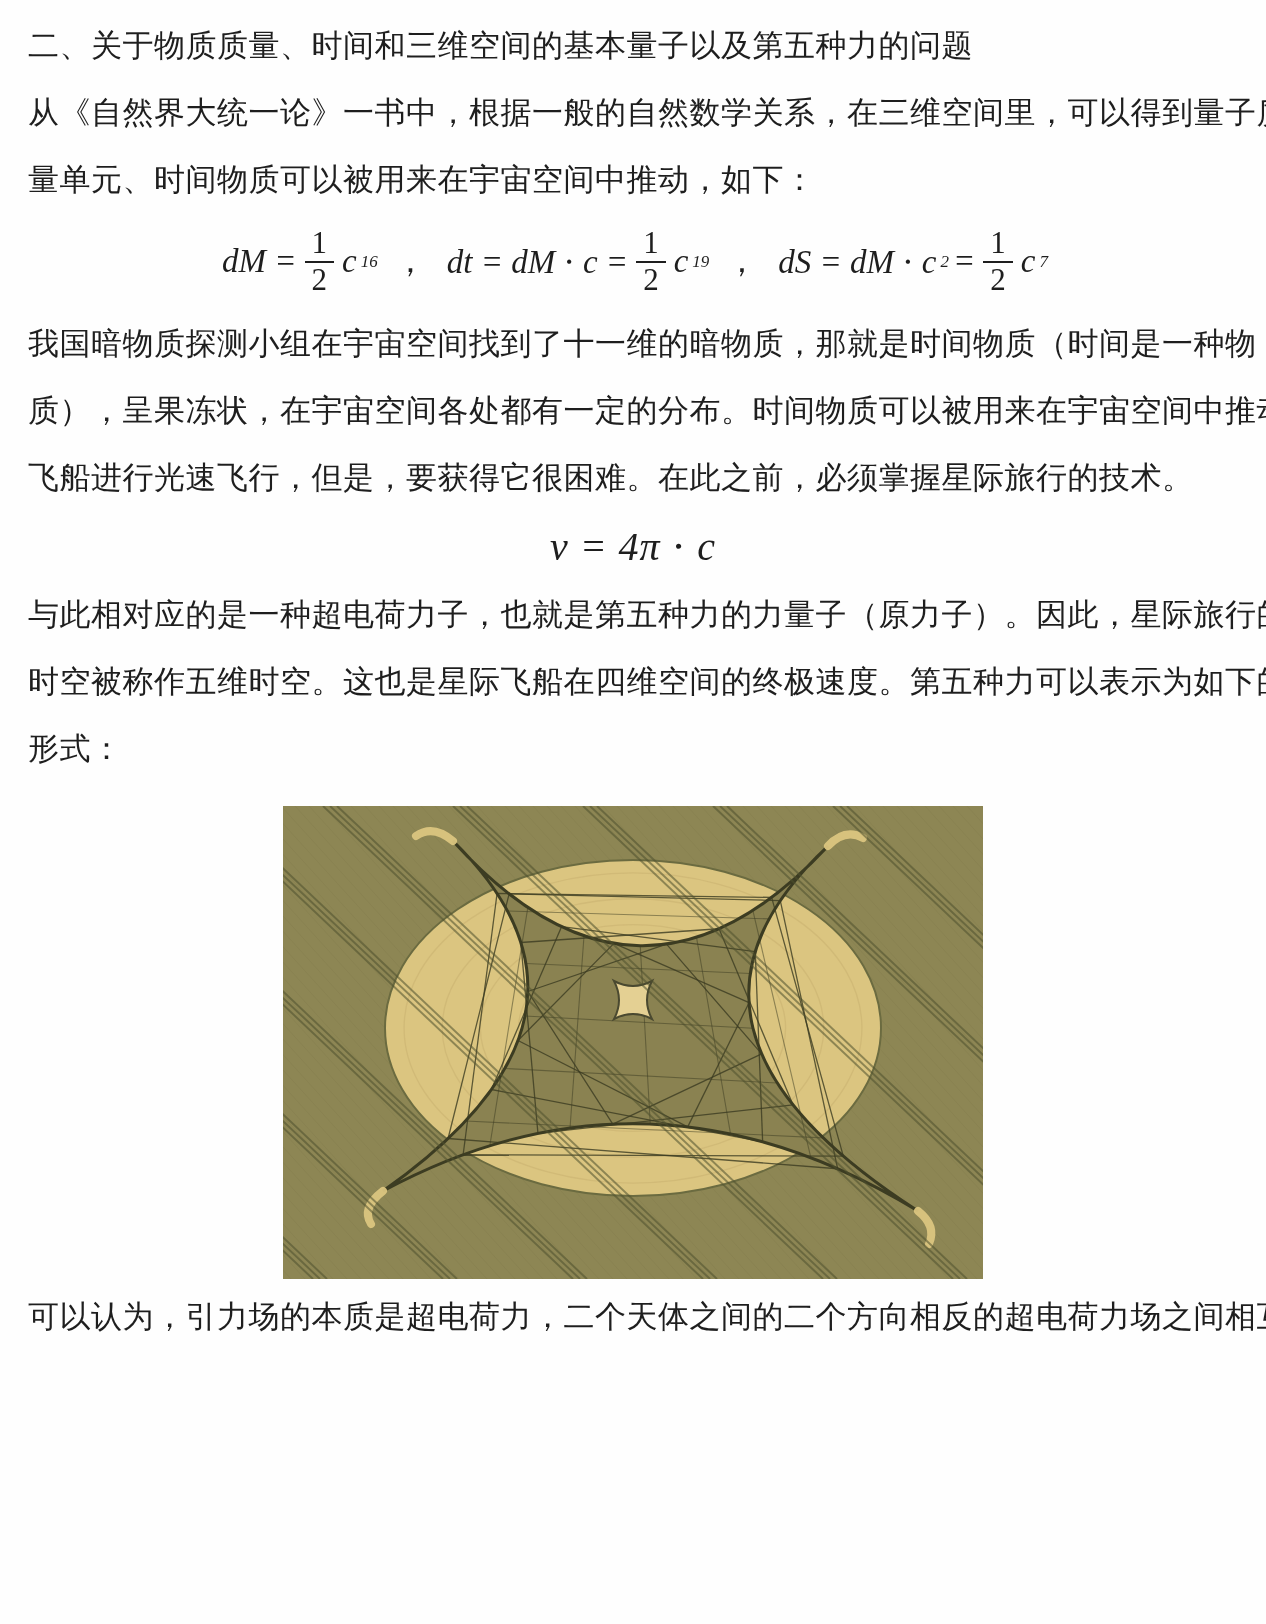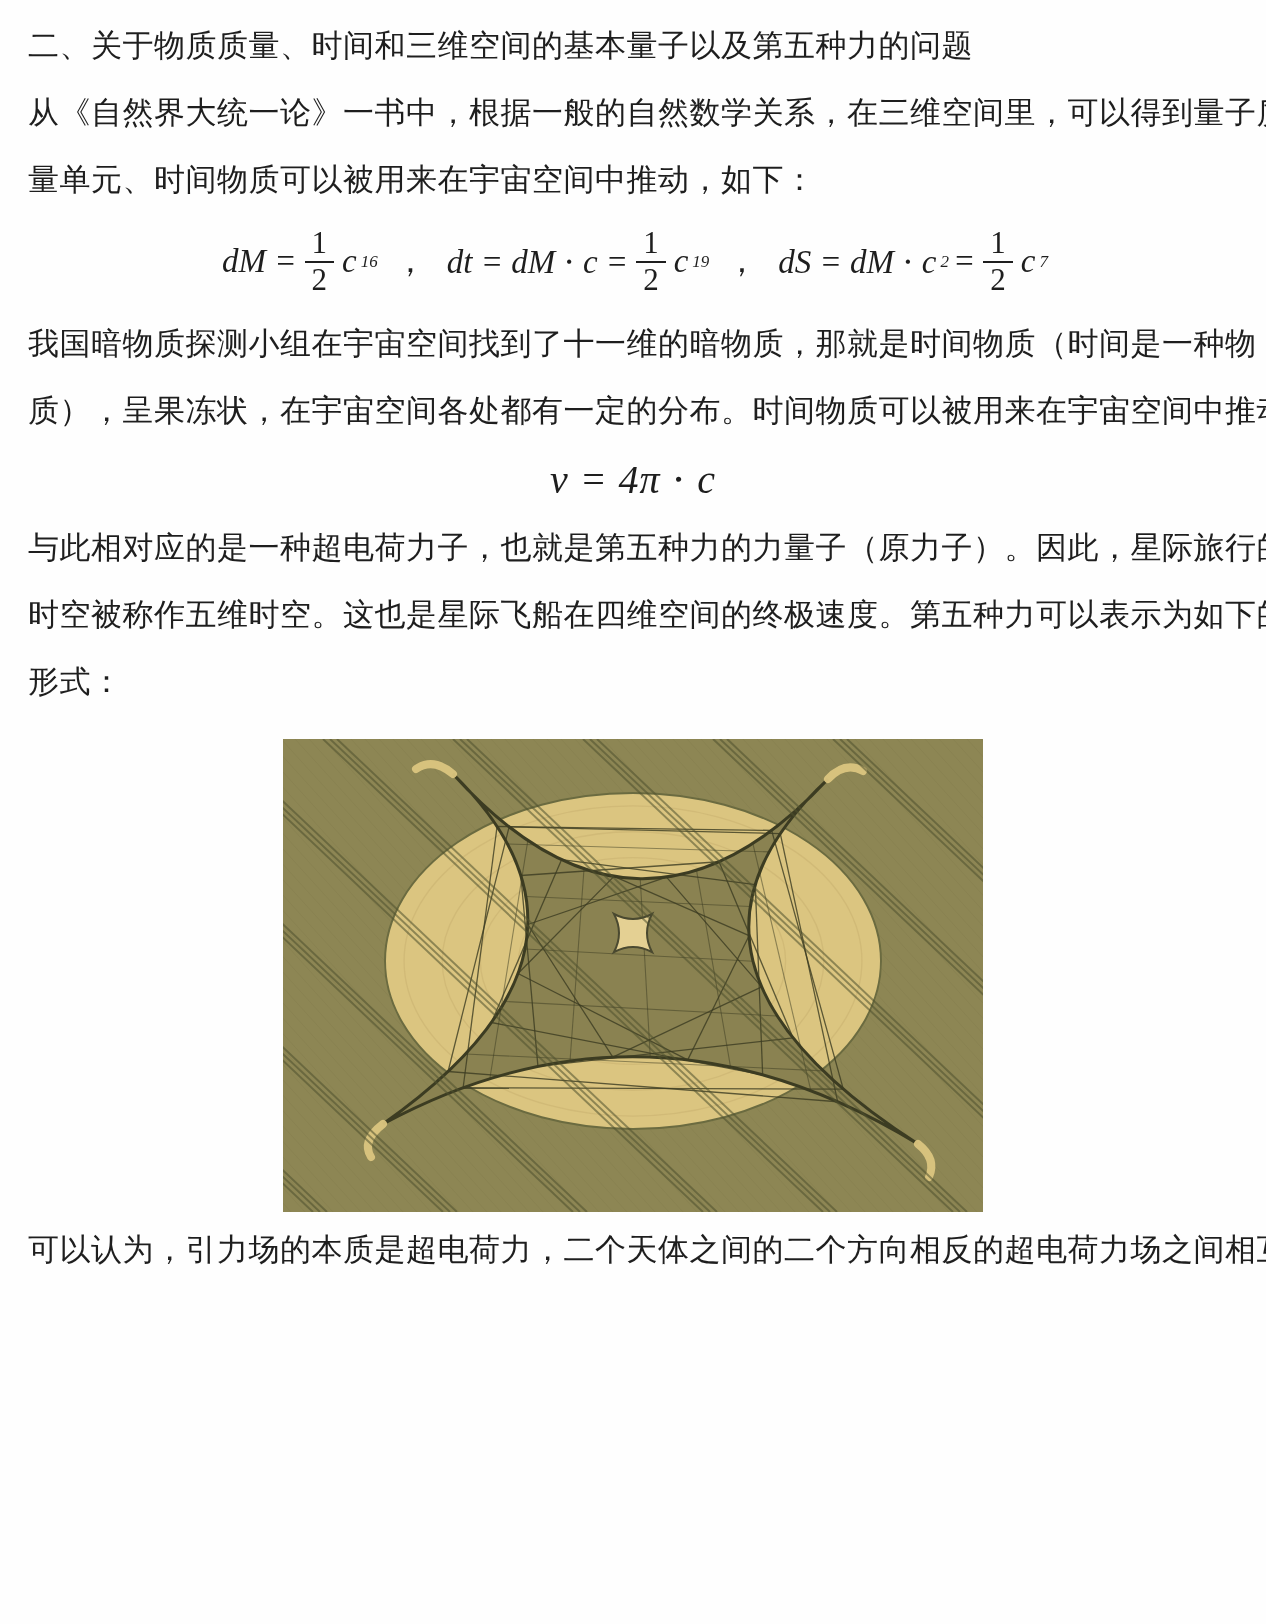--- a/index.html
+++ b/index.html
@@ -82,20 +82,21 @@
     <span class="frac">
         <span class="num">1</span>
         <span class="den">2</span>
       </span>
     <span class="mi">c</span>
       <sup class="msup">7</sup>
   </div>
 
   <div class="tline">我国暗物质探测小组在宇宙空间找到了十一维的暗物质，那就是时间物质（时间是一种物</div>
   <div class="tline">质），呈果冻状，在宇宙空间各处都有一定的分布。时间物质可以被用来在宇宙空间中推动</div>
+  <div class="tline">飞船进行光速飞行，但是，要获得它很困难。在此之前，必须掌握星际旅行的技术。</div>
 
 
   <div class="formula f2">v = 4π ⋅ c</div>
 
   <div class="tline">与此相对应的是一种超电荷力子，也就是第五种力的力量子（原力子）。因此，星际旅行的</div>
   <div class="tline">时空被称作五维时空。这也是星际飞船在四维空间的终极速度。第五种力可以表示为如下的</div>
   <div class="tline">形式：</div>
 
 
   <figure class="photo">

